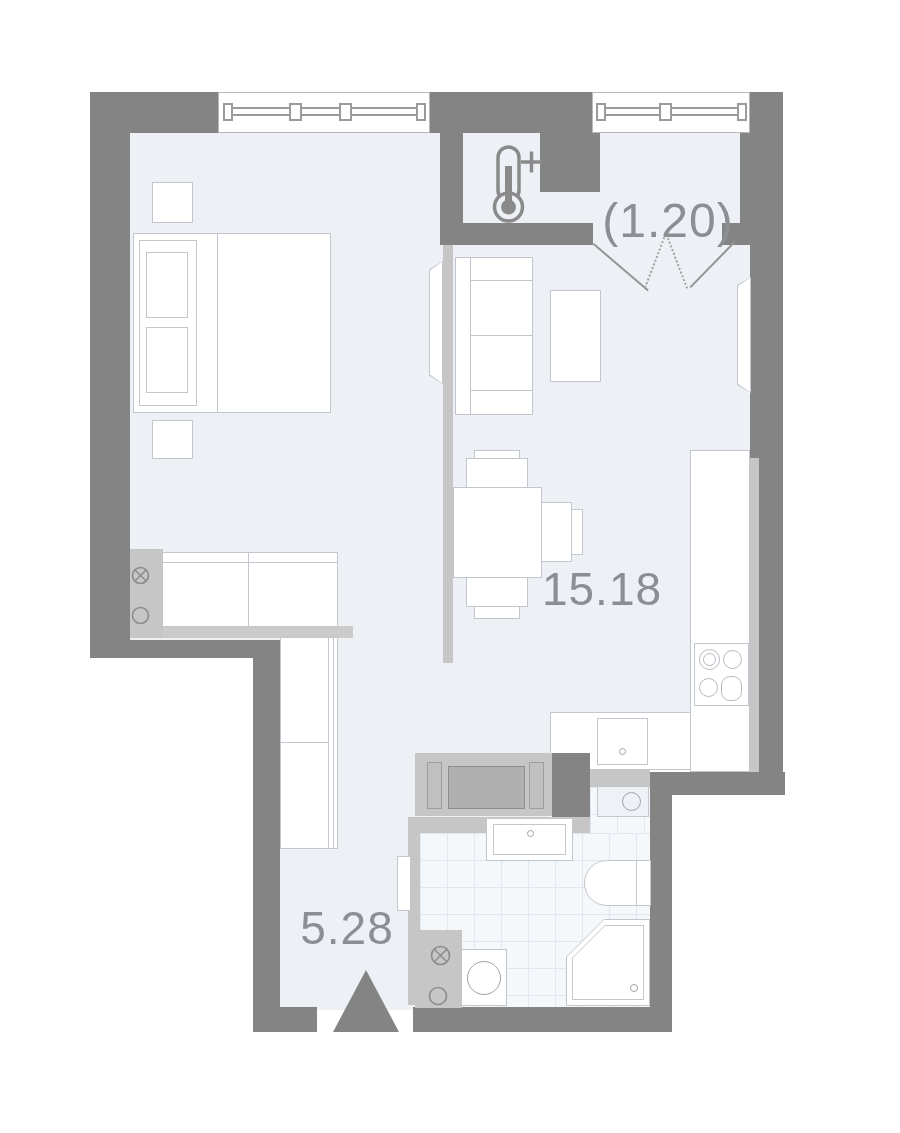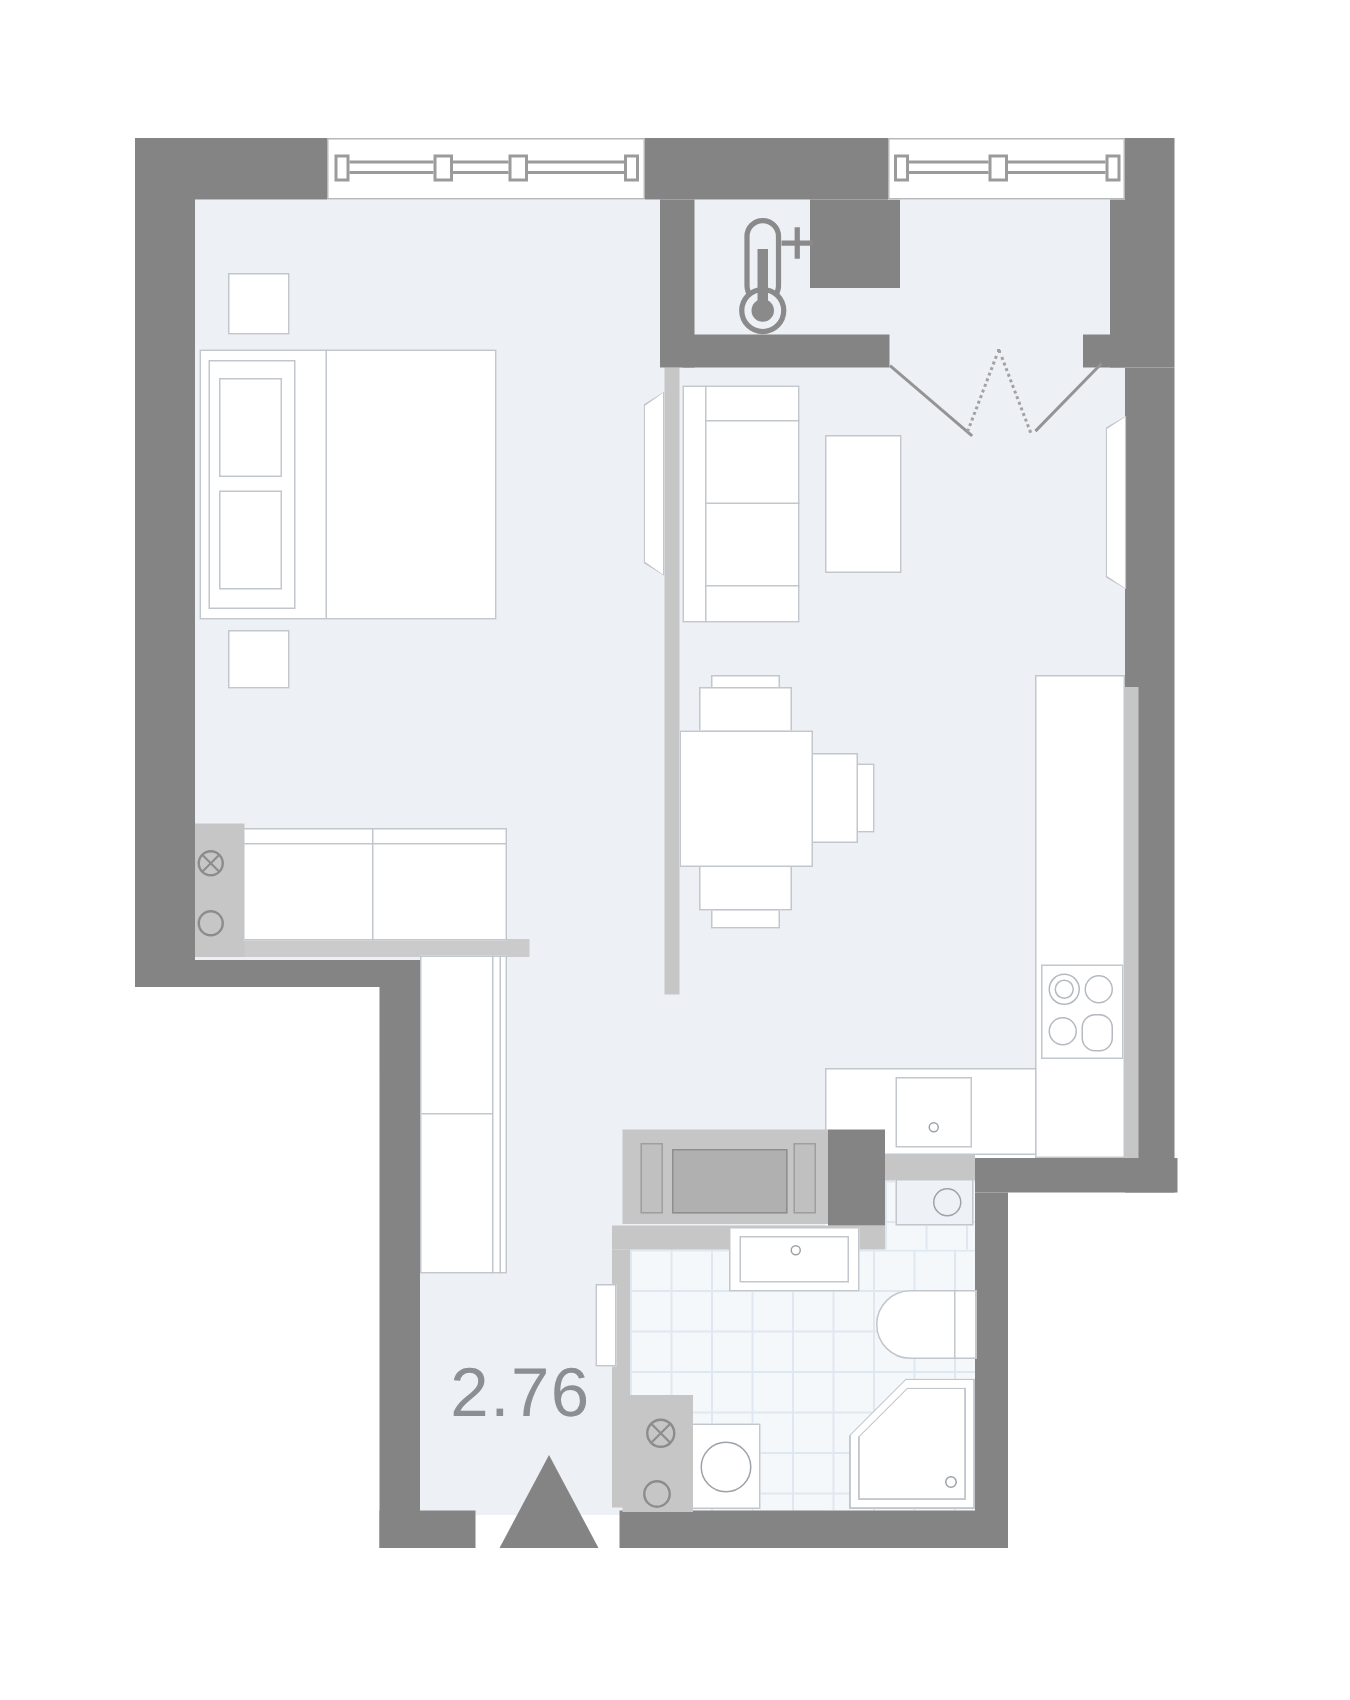--- a/index.html
+++ b/index.html
@@ -183,18 +183,20 @@
     <rect x="15" y="3" width="21" height="54" rx="10.5" fill="#edf1f6" stroke="#8a8a8a" stroke-width="3.5"></rect>
     <circle cx="25.5" cy="63" r="14" fill="#edf1f6" stroke="#8a8a8a" stroke-width="3.5"></circle>
     <rect x="22" y="22" width="7" height="36" fill="#8a8a8a"></rect>
     <circle cx="25.5" cy="63" r="7.5" fill="#8a8a8a"></circle>
     <line x1="38" y1="18" x2="59" y2="18" stroke="#8a8a8a" stroke-width="3.5"></line>
     <line x1="48.5" y1="7.5" x2="48.5" y2="28.5" stroke="#8a8a8a" stroke-width="3.5"></line>
   </svg>
 
   <div class="tri" style="left:333px;top:970px;"></div>
 
-  <div class="lab" style="left:347px;top:928px;">2.76</div>
+  <div class="lab" style="left:602px;top:589px;">15.18</div>
+  <div class="lab" style="left:347px;top:928px;">5.28</div>
   <div class="lab2" style="left:668px;top:196px;">
     <br>
+    <span>(1.20)</span>
   </div>
 
 </div>
 
 </body></html>

